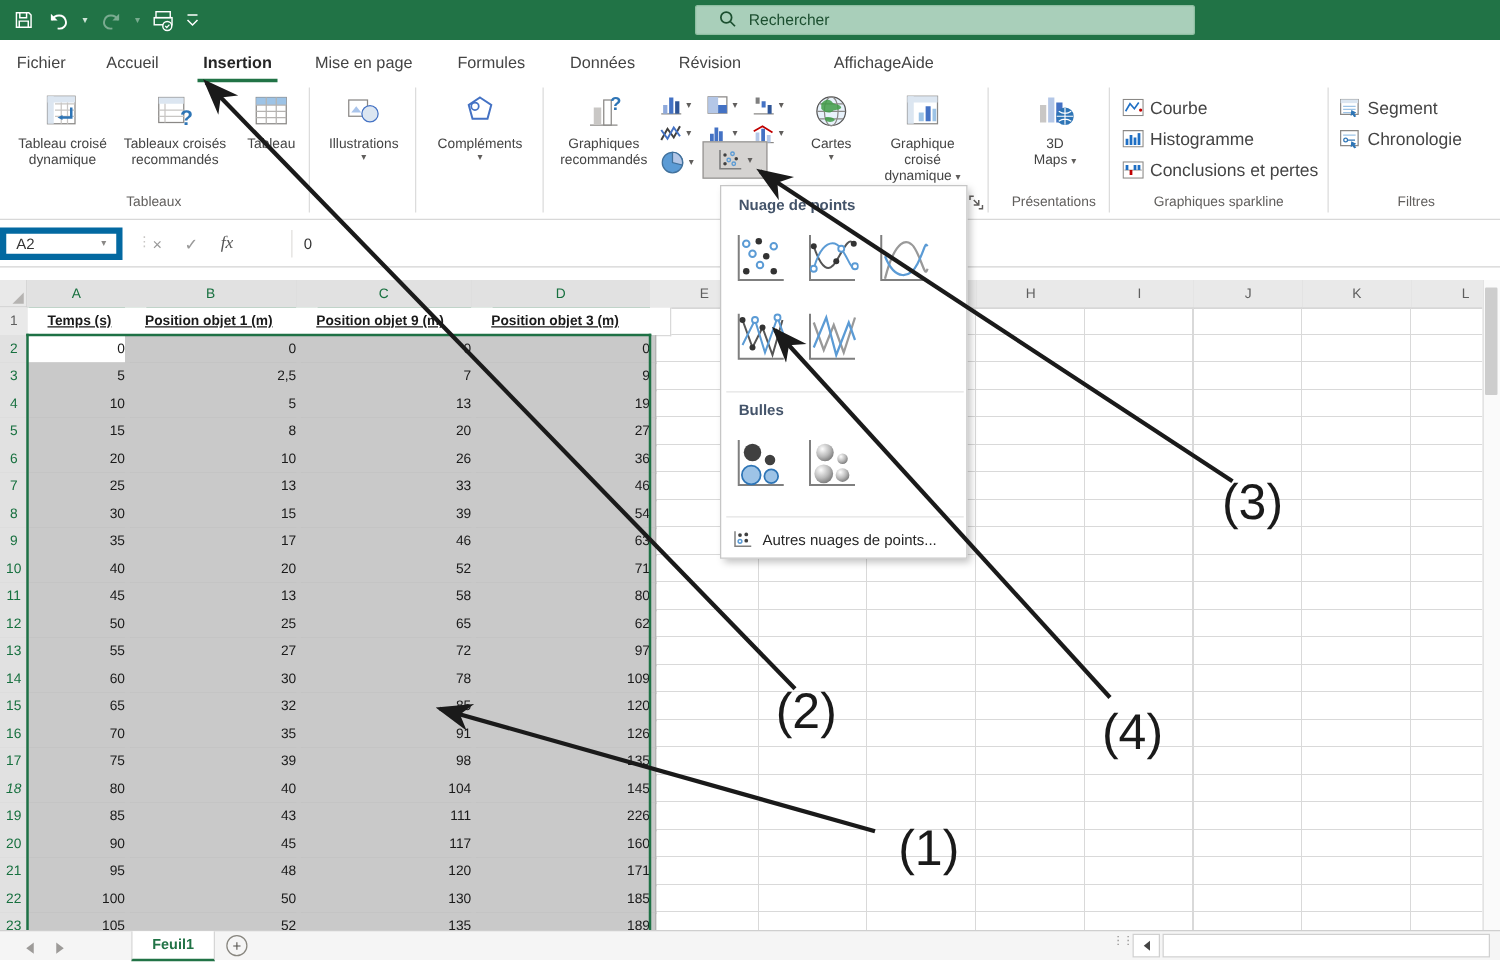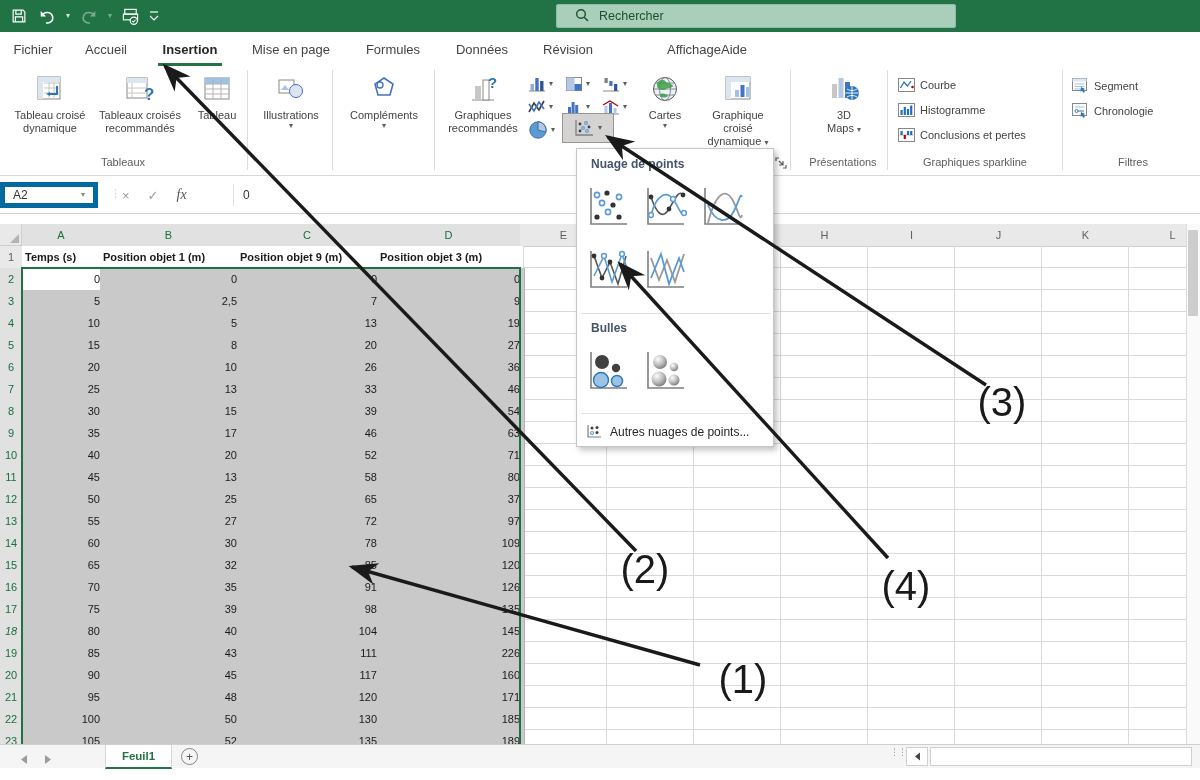--- a/index.html
+++ b/index.html
@@ -20,39 +20,39 @@
   .tabuline{background:#217346;height:3px;}
   
   .ribbon{left:0;top:66px;width:1200px;height:110px;background:#fff;border-bottom:1px solid #d8d8d8;}
   .rdiv{width:1px;background:#dcdcdc;top:4px;height:100px;}
   .glabel{top:90px;font-size:11px;color:#605e5c;text-align:center;white-space:nowrap;}
   .bigbtn{top:4px;height:84px;display:flex;flex-direction:column;align-items:center;justify-content:flex-start;
     font-size:11px;color:#444;text-align:center;line-height:13px;}
   .bigbtn svg{margin:4px 0 5px 0;}
   .car{font-size:8px;color:#605e5c;line-height:8px;}
   .mini{position:absolute;display:flex;align-items:center;gap:3px;}
-  .srow{position:absolute;display:flex;align-items:center;gap:5px;font-size:11px;color:#444;white-space:nowrap;justify-content:flex-end;}
+  .srow{position:absolute;display:flex;align-items:center;gap:5px;font-size:14px;color:#444;white-space:nowrap;justify-content:flex-end;}
   .scatterbtn{left:562px;top:47px;width:52px;height:30px;background:#d5d3d1;border:1px solid #979593;
     display:flex;align-items:center;justify-content:center;gap:4px;}
   
   .fbar{left:0;top:178px;width:1200px;height:36px;background:#fff;border-bottom:1px solid #d4d4d4;}
   .namebox{left:0;top:4px;width:98px;height:26px;border:5px solid #0369a1;display:flex;align-items:center;
     justify-content:space-between;padding:0 8px;font-size:12px;color:#333;}
   .fbtns{left:122px;top:4px;height:26px;display:flex;align-items:center;gap:18px;color:#9a9a9a;font-size:13px;}
   .fval{left:243px;top:4px;height:26px;display:flex;align-items:center;font-size:12px;color:#333;}
   .fdiv{left:233px;top:6px;width:1px;height:22px;background:#e1dfdd;}
   
   .sheet{left:0;top:224px;width:1186px;height:520px;background:#fff;overflow:hidden;}
   .ch,.rh{position:absolute;background:#e9e9e9;border-right:1px solid #cfcfcf;border-bottom:1px solid #cfcfcf;
     font-size:11px;color:#5f5f5f;display:flex;align-items:center;justify-content:center;}
   .ch.sel,.rh.sel{background:#e1e1e1;color:#17703f;}
   .ch.sel{border-bottom:2px solid #217346;}
   .cell{position:absolute;background:#fff;border-right:1px solid #d9d9d9;border-bottom:1px solid #d9d9d9;
     font-size:11px;color:#1a1a1a;display:flex;align-items:center;}
-  .cell.hdr{font-weight:700;padding-left:3px;white-space:nowrap;overflow:hidden;}
+  .cell.hdr{font-weight:700;padding-left:16px;white-space:nowrap;overflow:hidden;text-decoration:underline;}
   .cell.val{justify-content:flex-end;padding-right:4px;}
   .cell.selc{background:#c9c9c9;border-right:1px solid #b3b3b3;border-bottom:1px solid #b3b3b3;}
   .cell.active{background:#fff;}
   .selbox{border:2px solid #1e7145;border-bottom:none;pointer-events:none;}
   .corner{left:0;top:0;width:22px;height:22px;background:#e9e9e9;border-right:1px solid #cfcfcf;border-bottom:1px solid #cfcfcf;}
   .corner:after{content:"";position:absolute;right:2px;bottom:2px;border-left:9px solid transparent;border-bottom:9px solid #b5b3b1;}
   .vscroll{left:1186px;top:224px;width:14px;height:520px;background:#fafafa;border-left:1px solid #dcdcdc;}
   .vthumb{left:1188px;top:230px;width:10px;height:86px;background:#cdcdcd;border-radius:1px;}
   
   .tabbar{left:0;top:744px;width:1200px;height:24px;background:#f5f5f5;border-top:1px solid #cfcfcf;}
@@ -461,21 +461,21 @@
       <div class="cell val selc" style="left: 377px; top: 220px; width: 143px; height: 22px;">71</div>
       <div class="rh sel" style="left: 0px; top: 242px; width: 22px; height: 22px;">11</div>
       <div class="cell val selc" style="left: 22px; top: 242px; width: 78px; height: 22px;">45</div>
       <div class="cell val selc" style="left: 100px; top: 242px; width: 137px; height: 22px;">13</div>
       <div class="cell val selc" style="left: 237px; top: 242px; width: 140px; height: 22px;">58</div>
       <div class="cell val selc" style="left: 377px; top: 242px; width: 143px; height: 22px;">80</div>
       <div class="rh sel" style="left: 0px; top: 264px; width: 22px; height: 22px;">12</div>
       <div class="cell val selc" style="left: 22px; top: 264px; width: 78px; height: 22px;">50</div>
       <div class="cell val selc" style="left: 100px; top: 264px; width: 137px; height: 22px;">25</div>
       <div class="cell val selc" style="left: 237px; top: 264px; width: 140px; height: 22px;">65</div>
-      <div class="cell val selc" style="left: 377px; top: 264px; width: 143px; height: 22px;">37</div>
+      <div class="cell val selc" style="left: 377px; top: 264px; width: 143px; height: 22px;">62</div>
       <div class="rh sel" style="left: 0px; top: 286px; width: 22px; height: 22px;">13</div>
       <div class="cell val selc" style="left: 22px; top: 286px; width: 78px; height: 22px;">55</div>
       <div class="cell val selc" style="left: 100px; top: 286px; width: 137px; height: 22px;">27</div>
       <div class="cell val selc" style="left: 237px; top: 286px; width: 140px; height: 22px;">72</div>
       <div class="cell val selc" style="left: 377px; top: 286px; width: 143px; height: 22px;">97</div>
       <div class="rh sel" style="left: 0px; top: 308px; width: 22px; height: 22px;">14</div>
       <div class="cell val selc" style="left: 22px; top: 308px; width: 78px; height: 22px;">60</div>
       <div class="cell val selc" style="left: 100px; top: 308px; width: 137px; height: 22px;">30</div>
       <div class="cell val selc" style="left: 237px; top: 308px; width: 140px; height: 22px;">78</div>
       <div class="cell val selc" style="left: 377px; top: 308px; width: 143px; height: 22px;">109</div>

